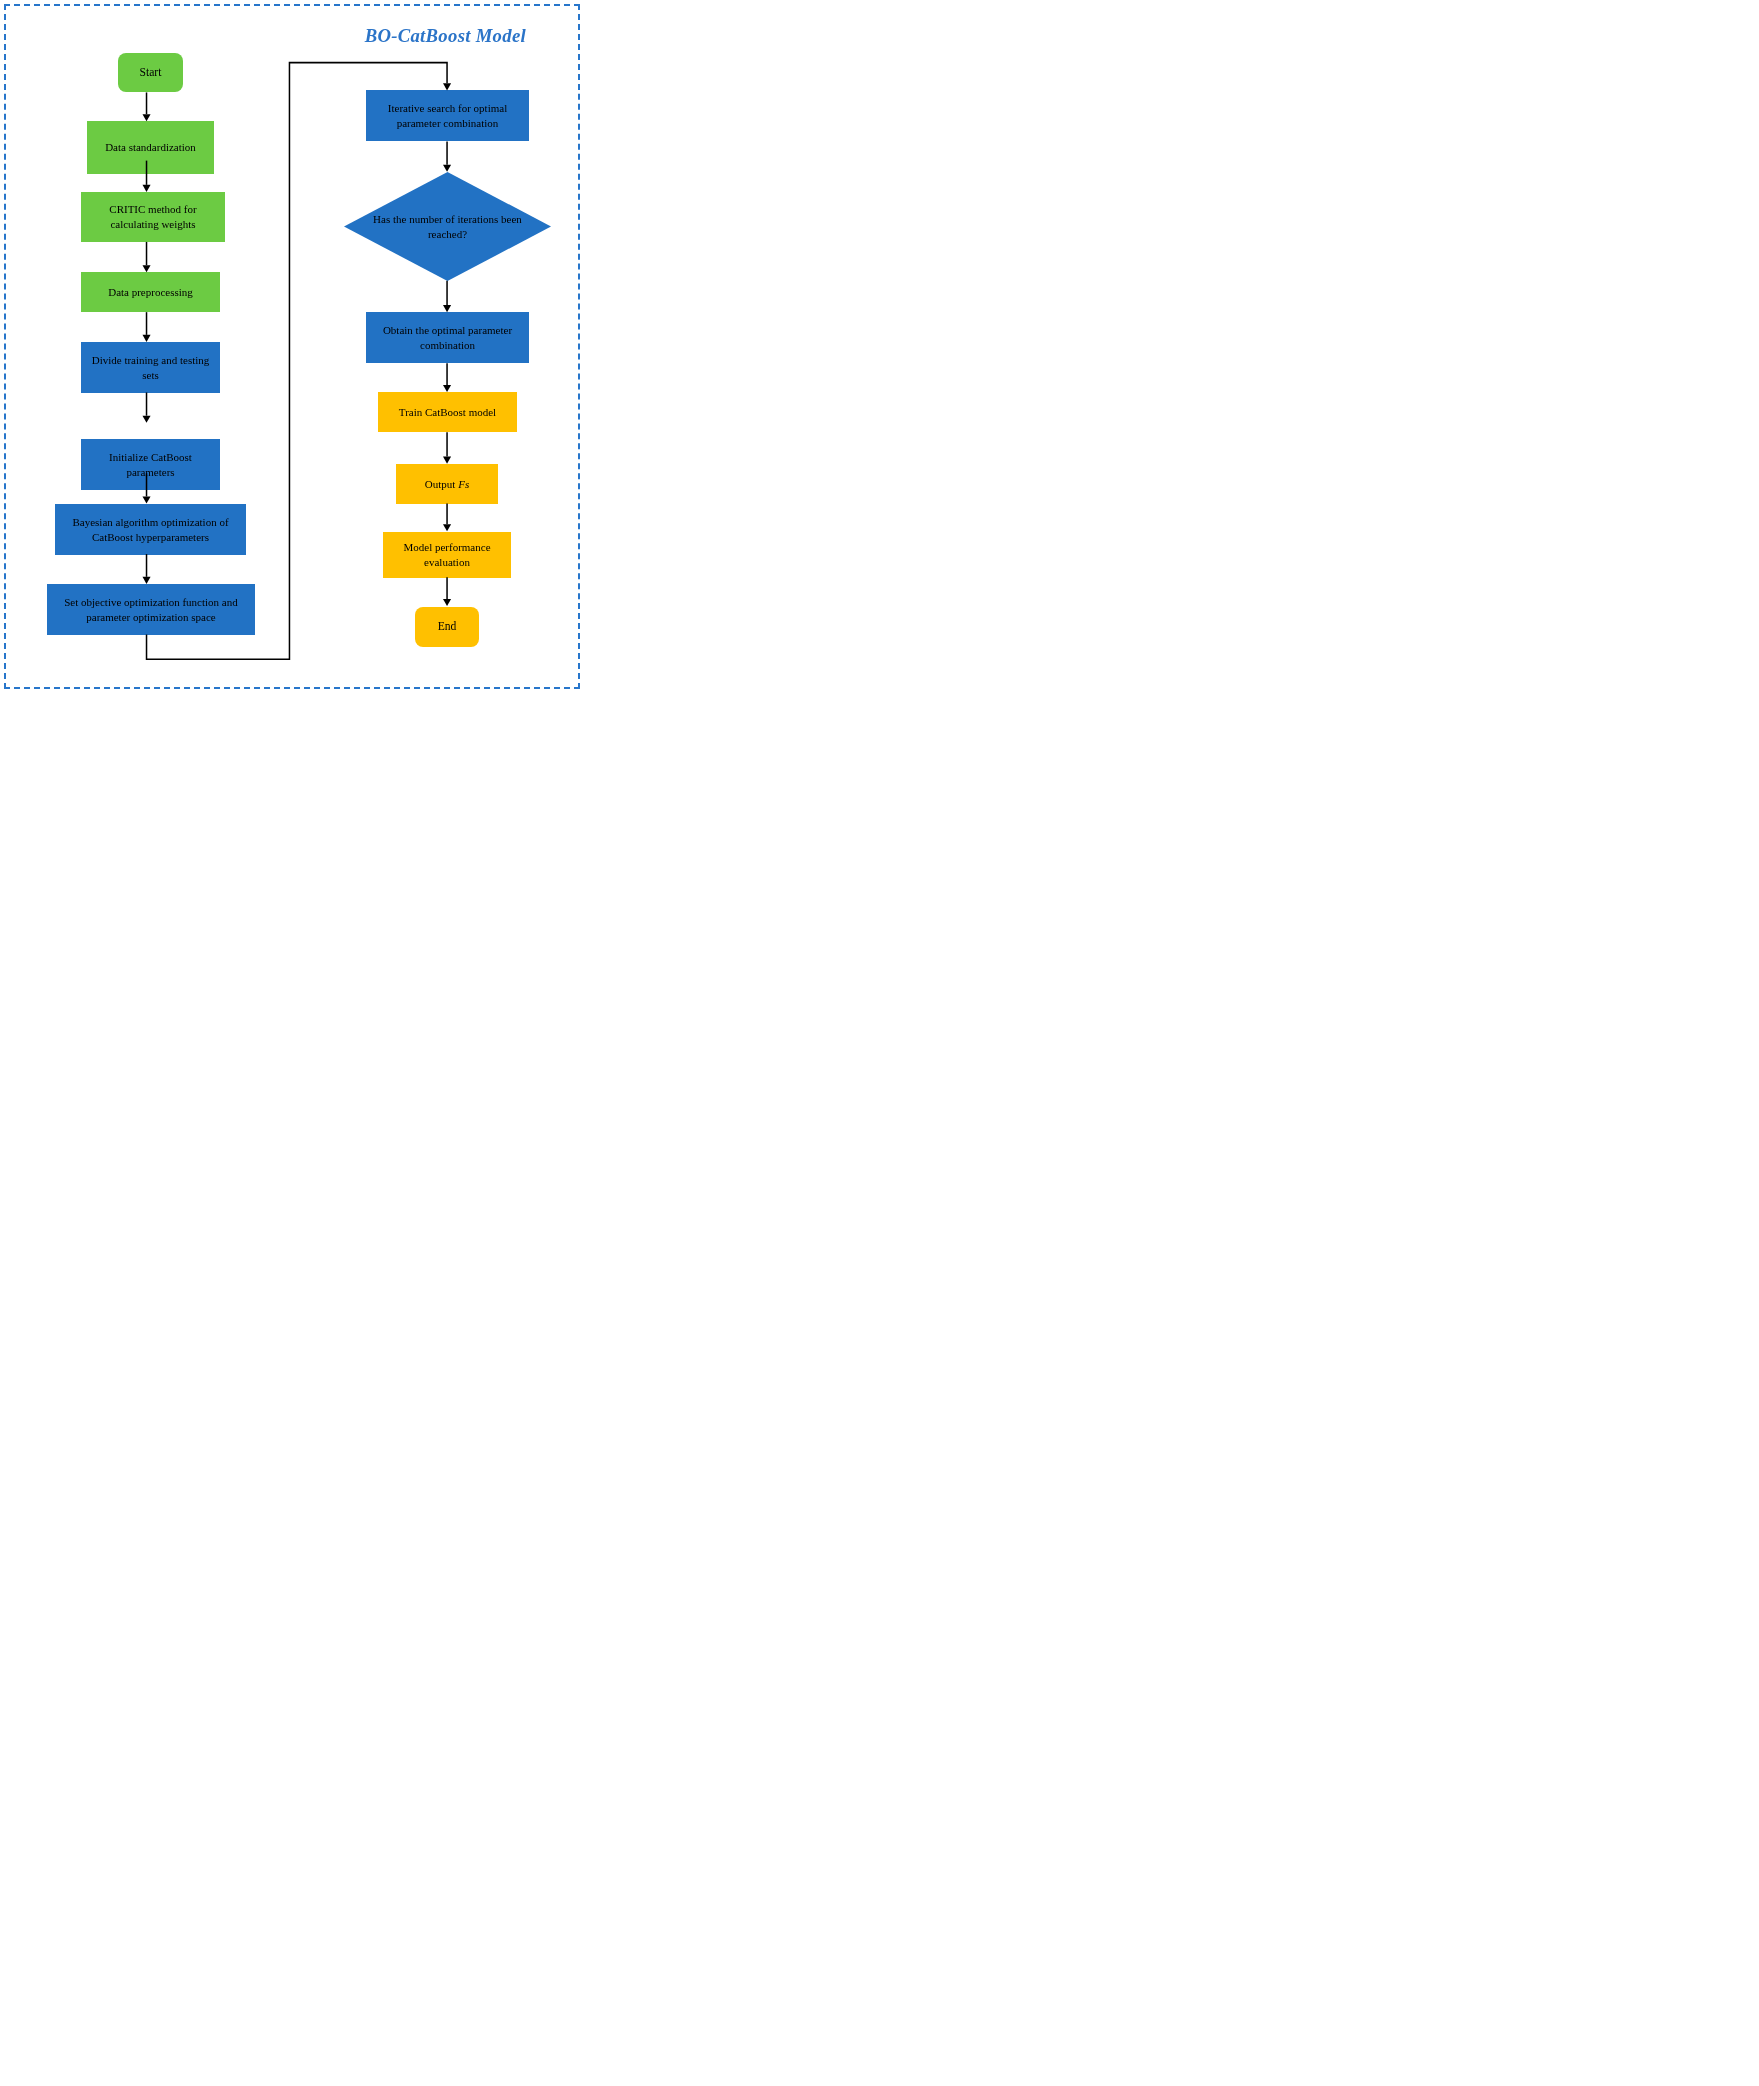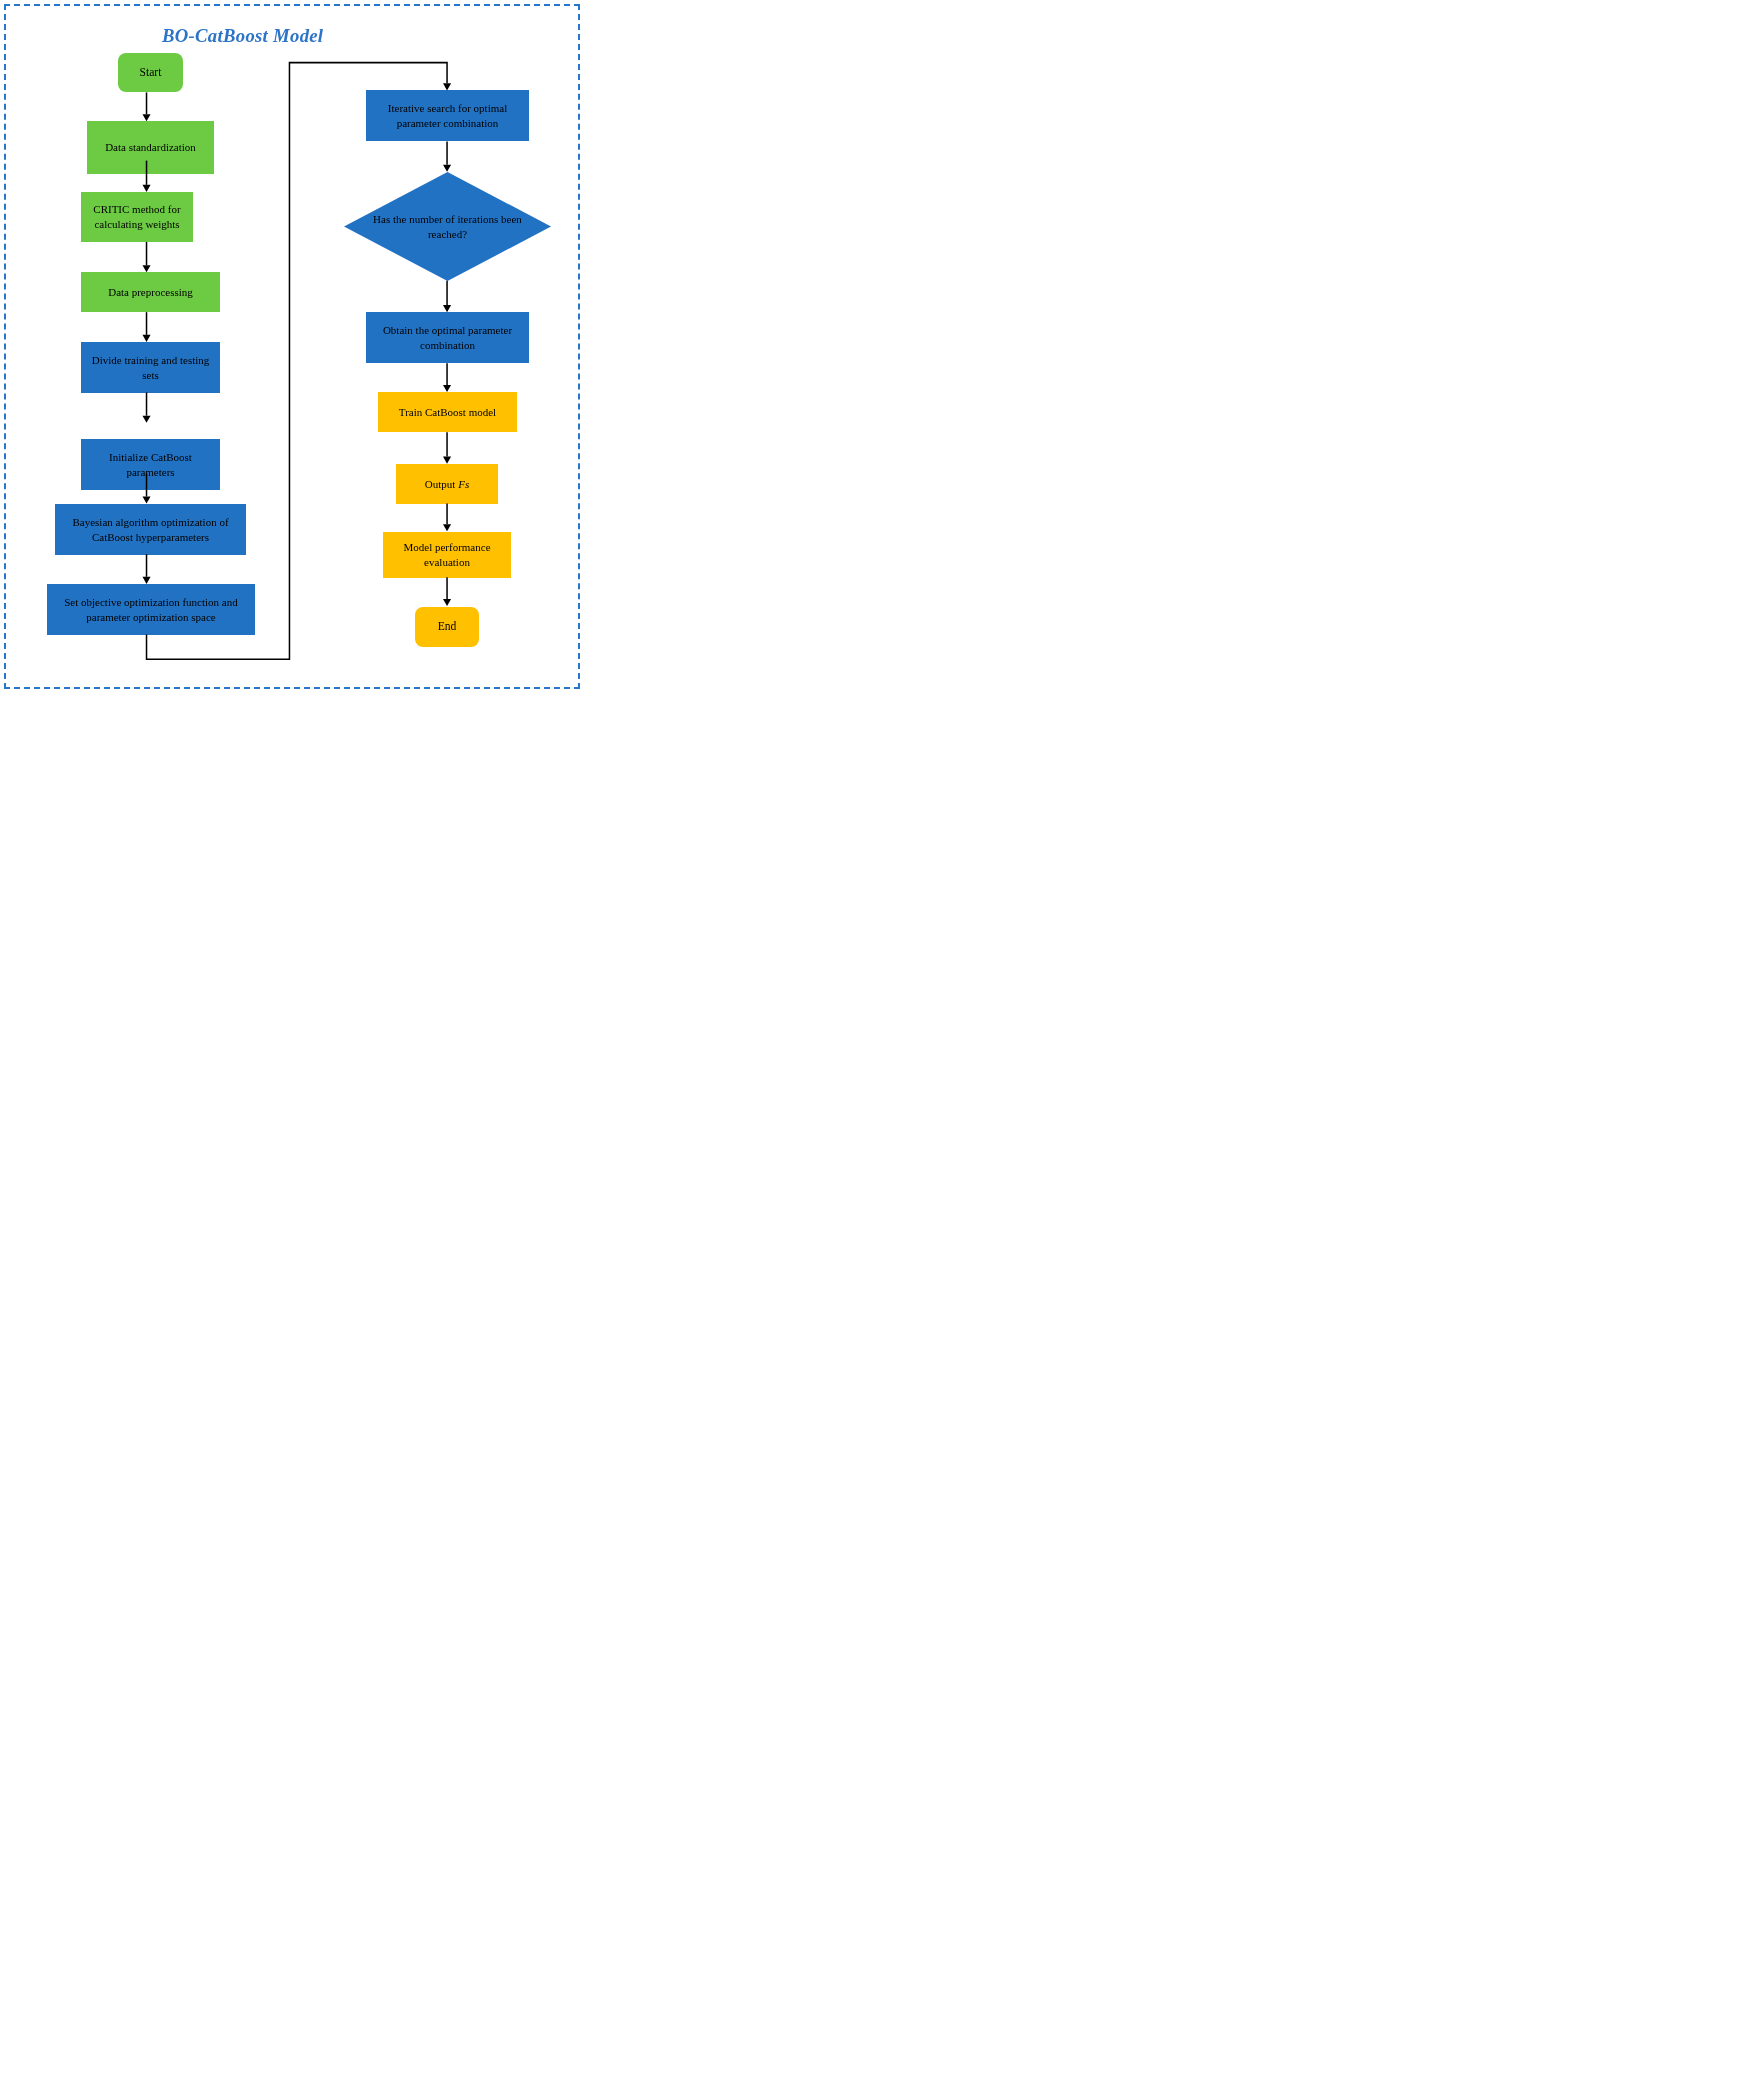--- a/index.html
+++ b/index.html
@@ -20,21 +20,21 @@
     left: 4px; top: 4px;
     width: 576px; height: 685px;
     border: 2px dashed var(--border-blue, #2776CB);
     box-sizing: border-box;
     pointer-events: none;
   }
   .diagram-title {
     position: absolute;
     left: 162px; top: 25px;
     width: 364px;
-    text-align: left;
+    text-align: right;
     font-size: 18.7px;
     font-weight: bold;
     font-style: italic;
     color: var(--title-blue, #2B74C8);
     letter-spacing: 0.3px;
     white-space: nowrap;
   }
   .node {
     position: absolute;
     display: flex;
@@ -51,21 +51,21 @@
   .blue   { background: var(--process-blue,  #2272C4); }
   .yellow { background: var(--process-yellow,#FFC000); }
   .rounded { border-radius: 8px; }
   .diamond {
     clip-path: polygon(50% 0%, 100% 50%, 50% 100%, 0% 50%);
     padding: 5px 24px;
   }
   
   .n-start        { left: 118px; top: 53px;  width: 65px; height: 39px;  font-size: 11.6px; }
   .n-datastd      { left: 87px; top: 121px;  width: 127px; height: 53px; }
-  .n-critic       { left: 81px; top: 192px;  width: 112px; height: 50px; }
+  .n-critic       { left: 81px; top: 192px;  width: 144px; height: 50px; }
   .n-datapre      { left: 81px; top: 272px;  width: 139px; height: 40px; }
   .n-divide       { left: 81px; top: 342px;  width: 139px; height: 51px; }
   .n-init         { left: 81px; top: 423px;  width: 139px; height: 51px; margin-top: 16px; }
   .n-bayes        { left: 55px; top: 504px;  width: 191px; height: 51px; }
   .n-setobj       { left:  47px; top: 584px; width: 208px; height: 51px; }
   .n-iter         { left: 366px; top: 90px;  width: 163px; height: 51px; padding: 2px 1px; }
   .n-decision     { left: 344px; top: 172px;  width: 207px; height: 109px; }
   .n-obtain       { left: 366px; top: 312px;  width: 163px; height: 51px; }
   .n-train        { left: 378px; top: 392px;  width: 139px; height: 40px; }
   .n-outputfs     { left: 396px; top: 464px;  width: 102px; height: 40px; }

